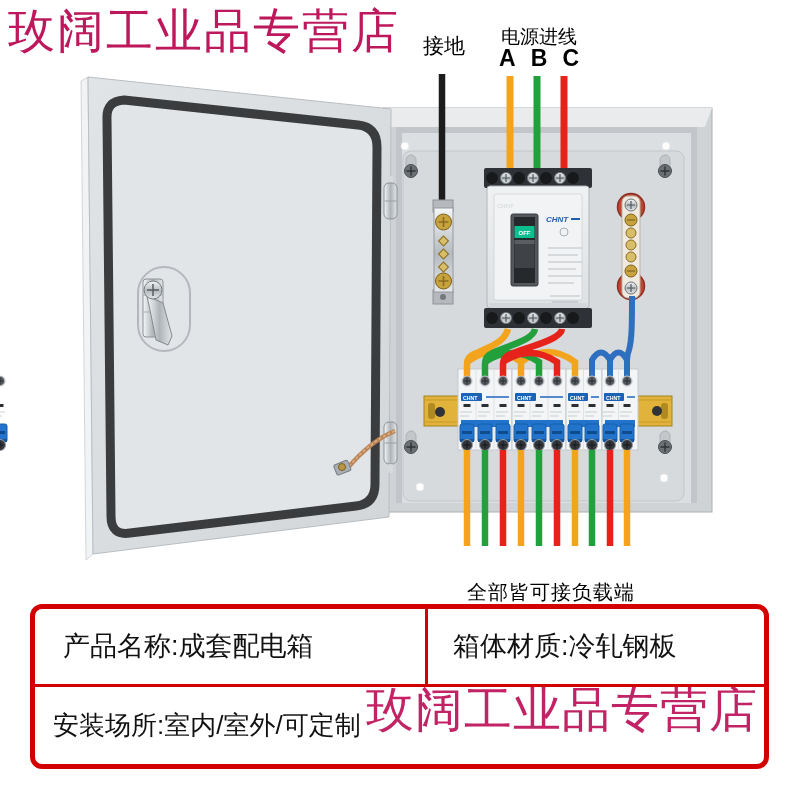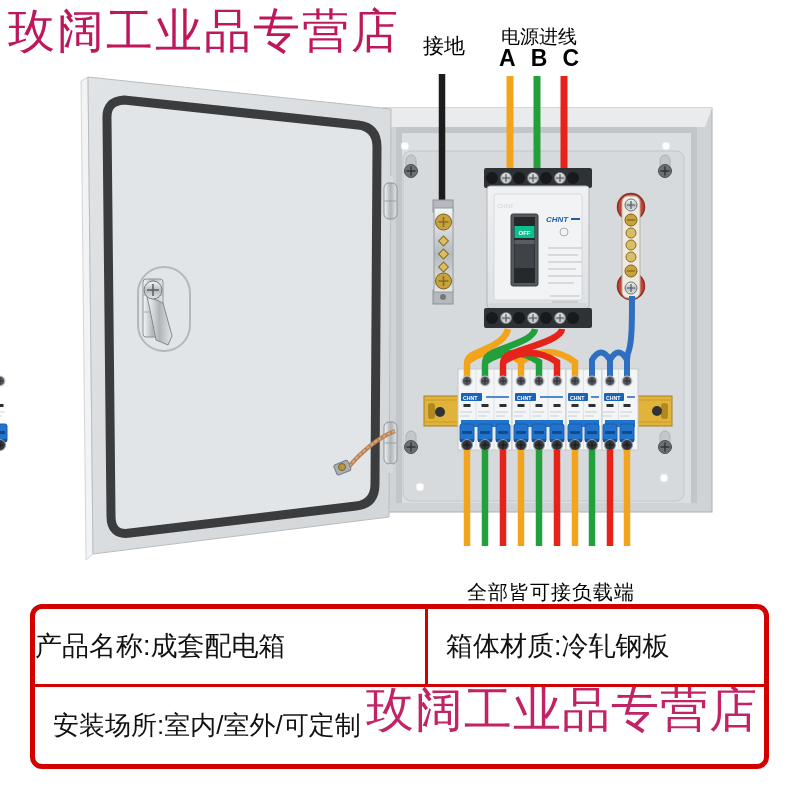--- a/index.html
+++ b/index.html
@@ -11,24 +11,24 @@
   .wm-bottom{left:366px;top:678px;font-size:48px;letter-spacing:1px;z-index:2;opacity:.95;}
   .lbl{position:absolute;color:#000;z-index:2;white-space:nowrap;}
   #lbl-ground{left:423px;top:32px;font-size:21px;}
   #lbl-inlet{left:501px;top:24px;font-size:19px;}
   #lbl-phases{left:499px;top:45px;width:80px;display:flex;justify-content:space-between;
               font-size:23px;font-weight:bold;}
   #lbl-load{left:467px;top:550px;font-size:20px;letter-spacing:1px;margin-top:29px;}
   .spec-table{position:absolute;left:30px;top:604px;width:729px;height:155px;z-index:3;
               border:5px solid #d30000;border-radius:12px;display:grid;
               grid-template-columns:393px 1fr;grid-template-rows:1fr 1fr;background:transparent;}
-  .cell{display:flex;align-items:center;font-size:27px;color:#111;
+  .cell{display:flex;align-items:center;padding-left:28px;font-size:27px;color:#111;
         white-space:nowrap;background:transparent;}
   .c11{border-right:3px solid #d30000;border-bottom:3px solid #d30000;}
-  .c12{border-bottom:3px solid #d30000;padding-left:18px;}
+  .c12{border-bottom:3px solid #d30000;padding-left:25px;}
   .c21{border-right:3px solid #d30000;}
   .c22{padding-left:18px;font-size:26px;}
 </style>
 </head>
 <body>
 
 <div class="canvas">
 
 <svg width="800" height="608" viewBox="0 0 800 608">
   <defs>

